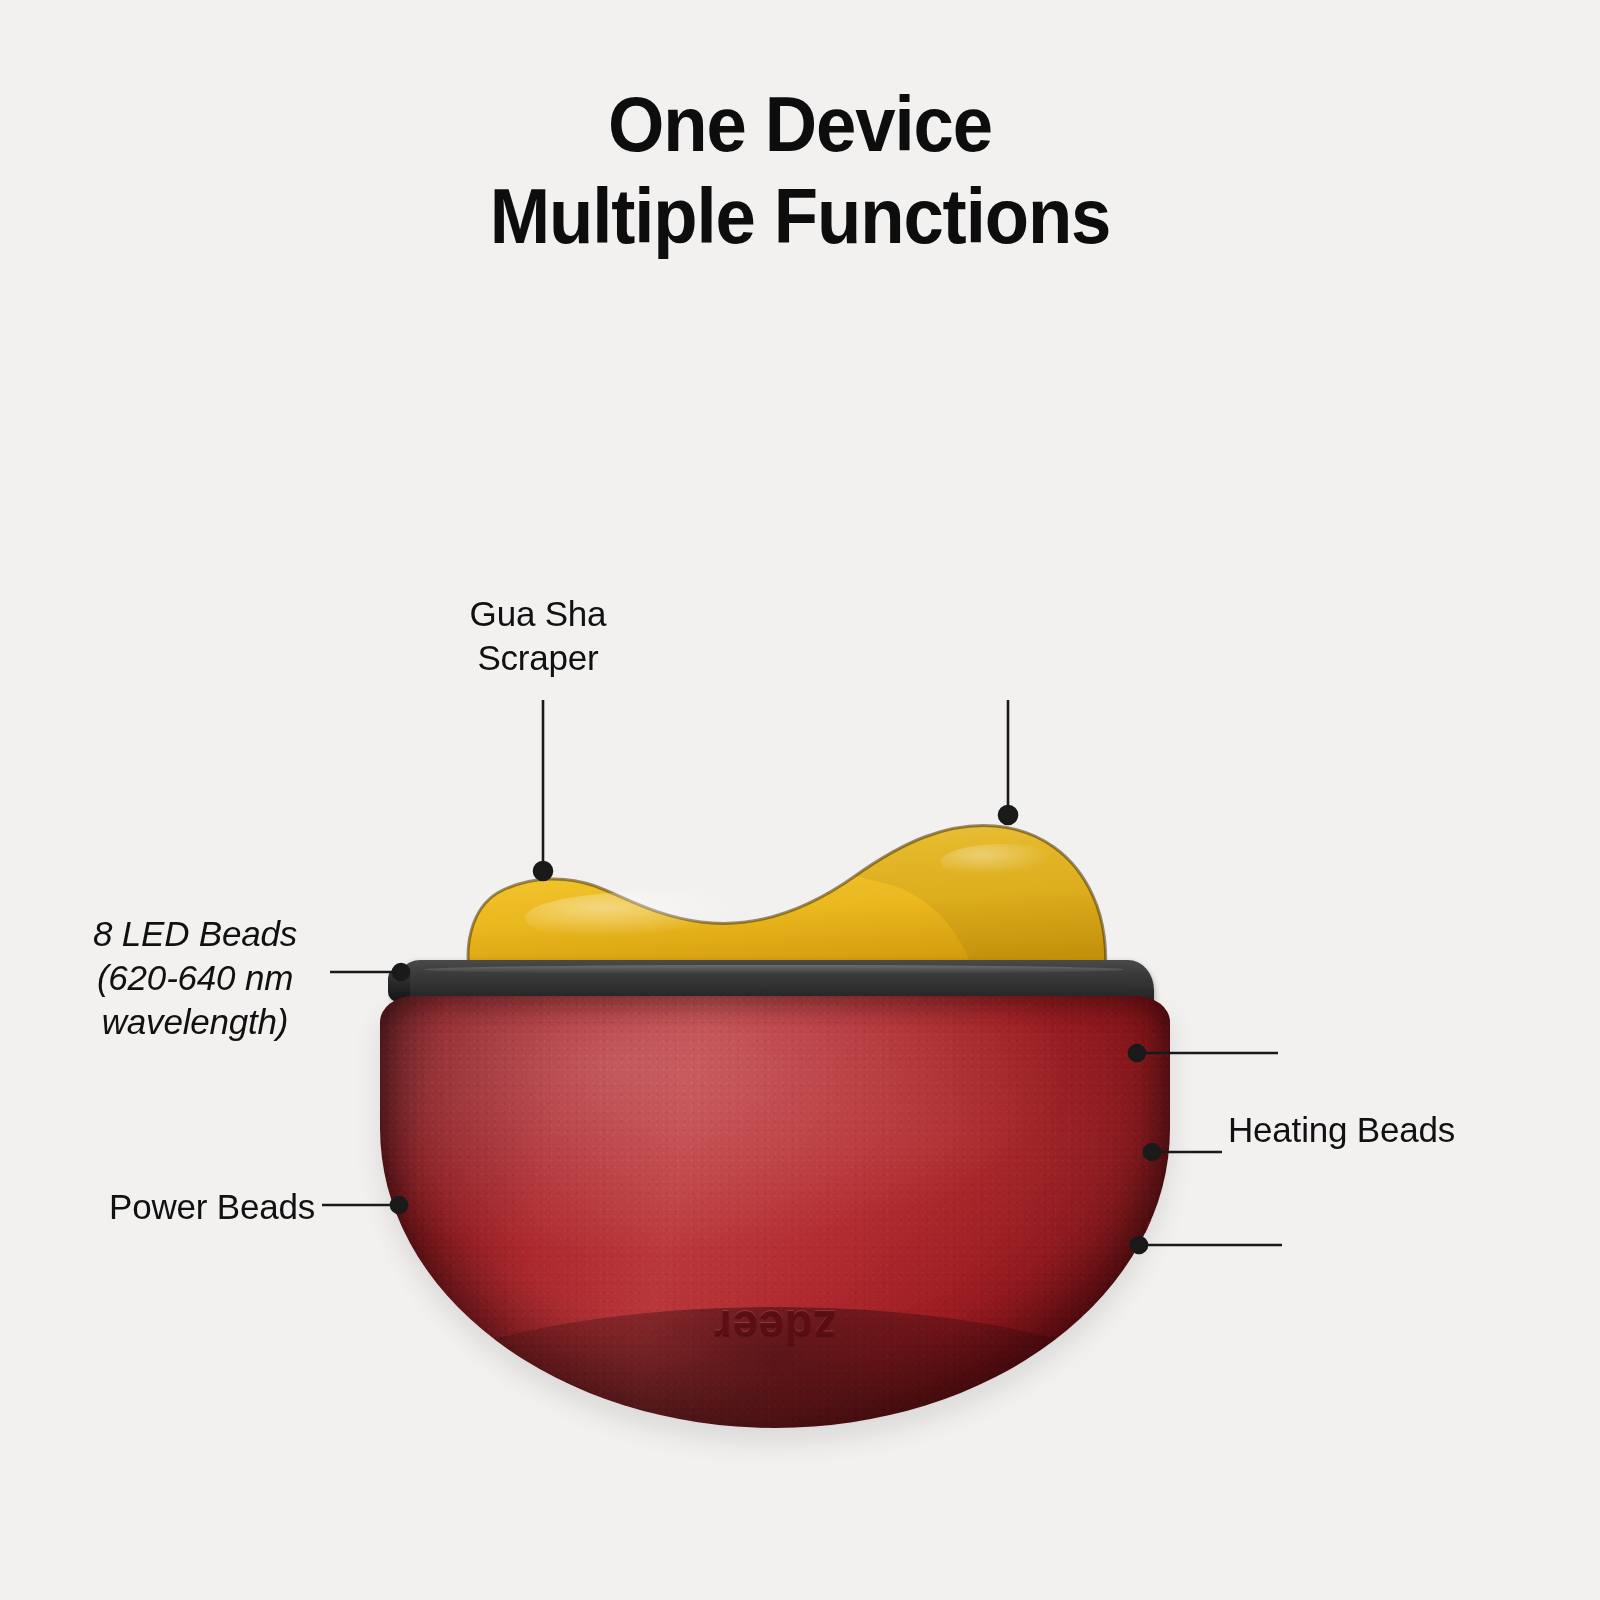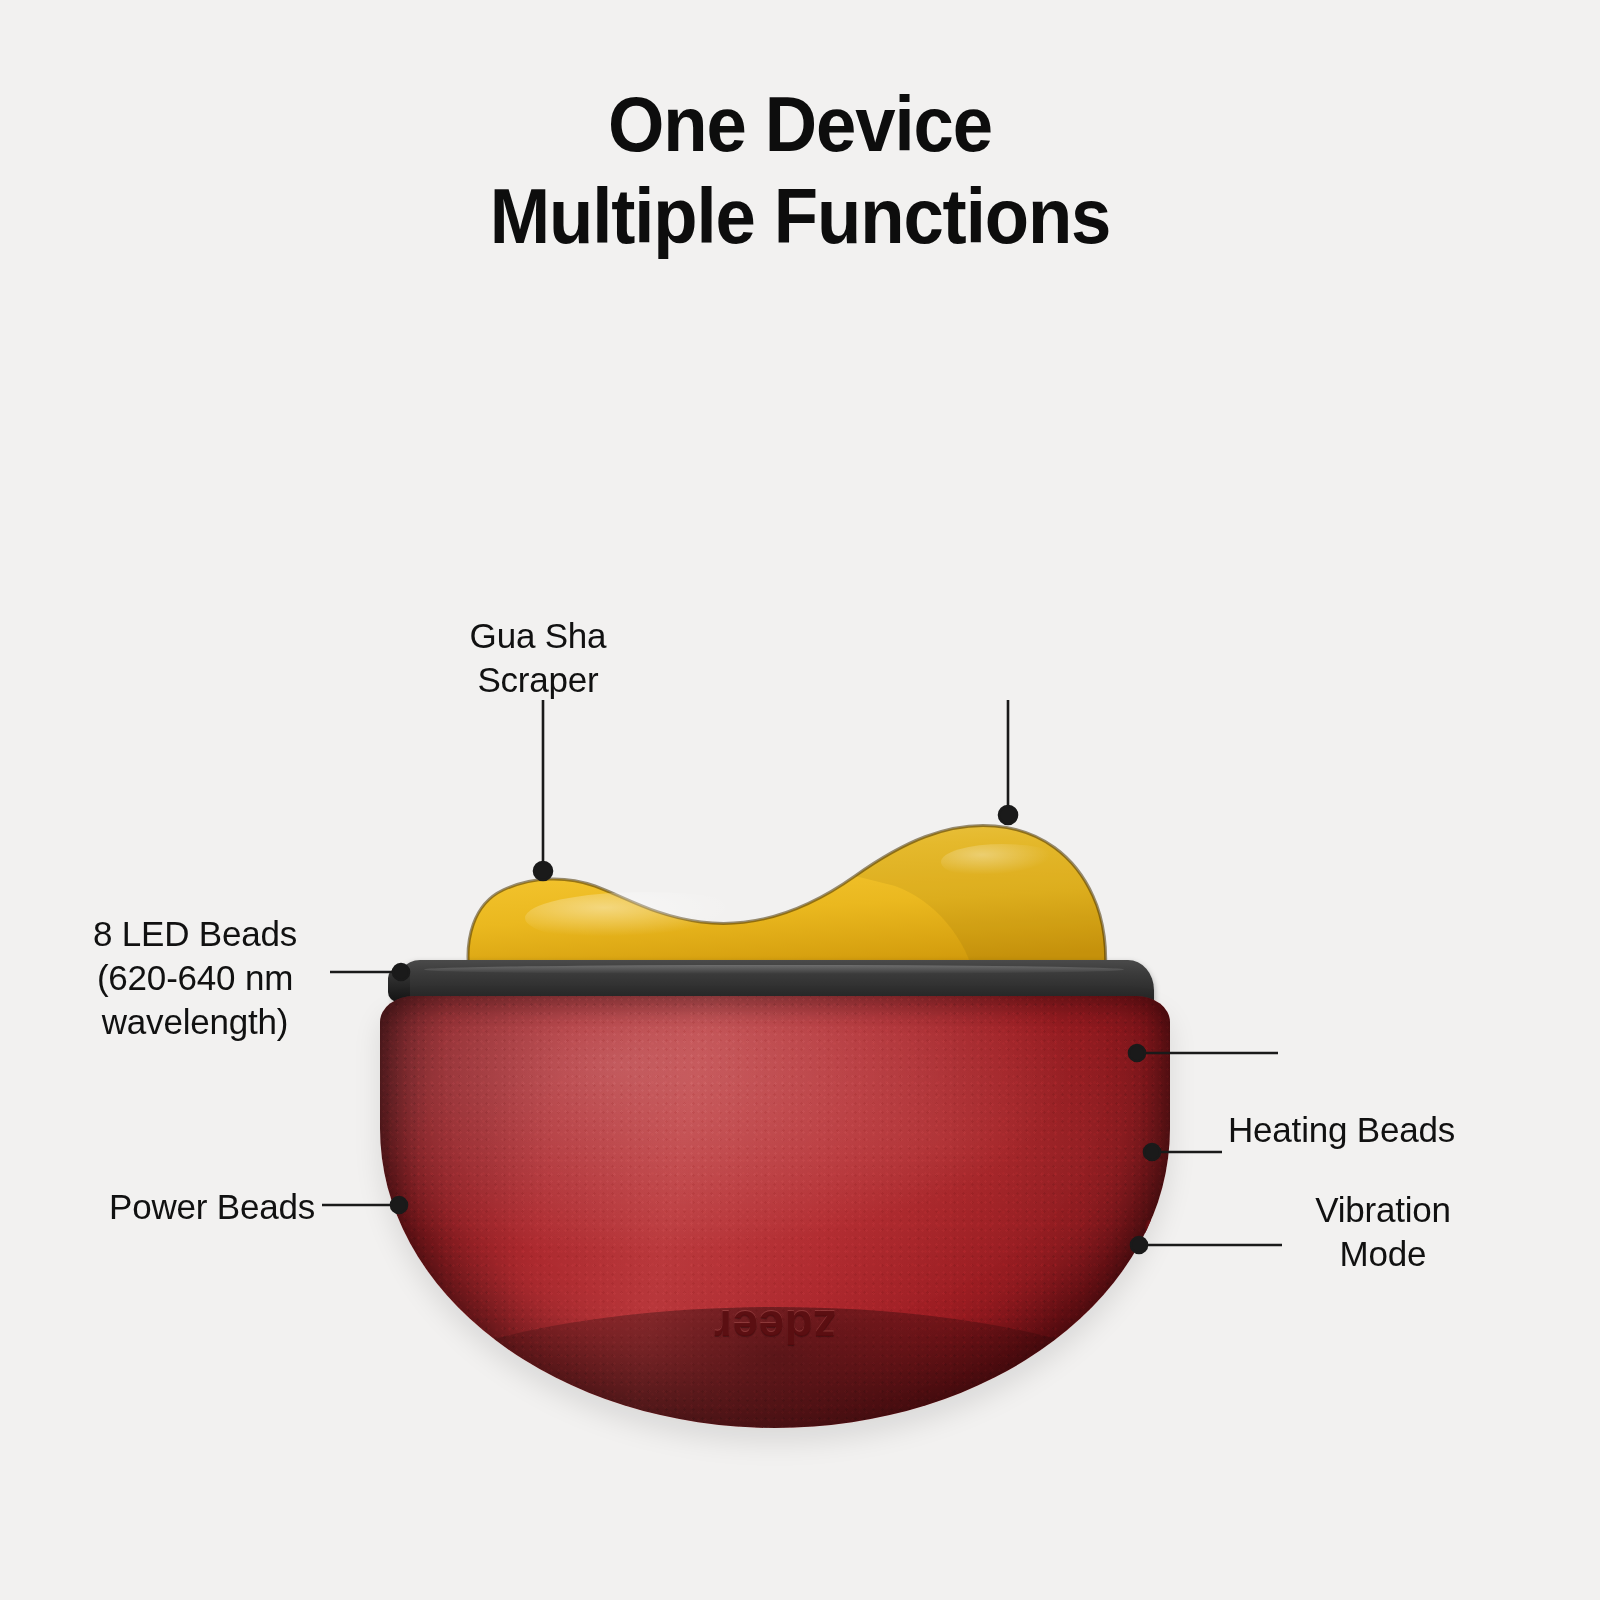--- a/index.html
+++ b/index.html
@@ -222,35 +222,33 @@
 </head>
 <body>
 
 <div id="stage">
 
   <div class="headline">
     <span class="ln">One Device</span>
     <span class="ln">Multiple Functions</span>
   </div>
 
-  <div class="label center" style="left:403px; top:614px; width:270px;">Gua Sha
+  <div class="label center" style="left:403px; top:592px; width:270px;">Gua Sha
 Scraper</div>
 
 
-  <div class="label center" style="left:50px; top:912px; width:290px;">8 LED Beads
+  <div class="label center" style="left:50px; top:912px; width:290px;font-style:italic;">8 LED Beads
 (620-640 nm
 wavelength)</div>
 
   <div class="label right" style="left:30px; top:1185px; width:285px;">Power Beads</div>
 
 
   <div class="label left" style="left:1228px; top:1108px; width:340px;">Heating Beads</div>
 
-  <div class="label center" style="left:1248px; top:1188px; width:270px;">Vibration
-Mode</div>
 
   <div class="device">
 
     <div class="head-wrap">
       <svg viewBox="0 0 660 190" width="660" height="190">
         <defs>
           <linearGradient id="gYellow" x1="0" y1="0" x2="0.25" y2="1">
             <stop offset="0%" stop-color="#fbd455"></stop>
             <stop offset="28%" stop-color="#f4c52f"></stop>
             <stop offset="62%" stop-color="#eab81f"></stop>

